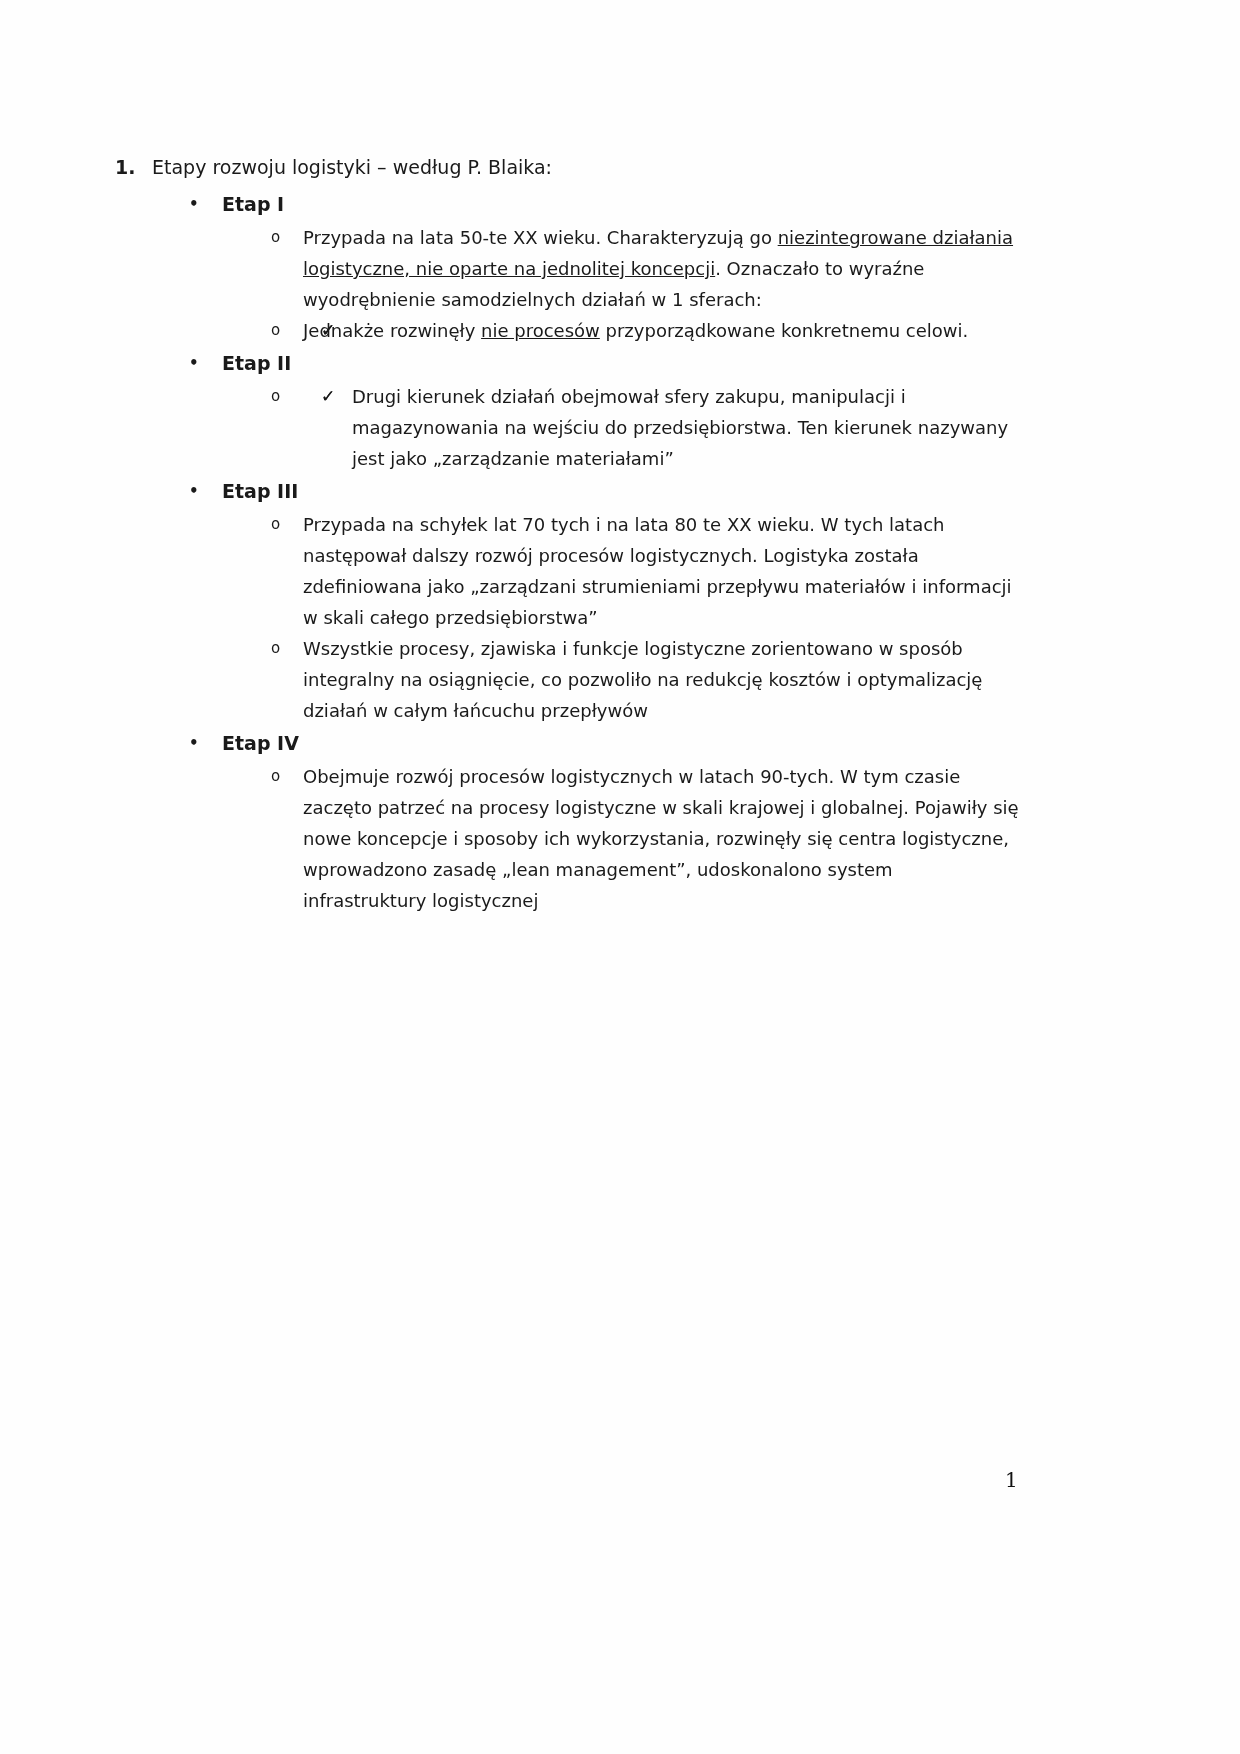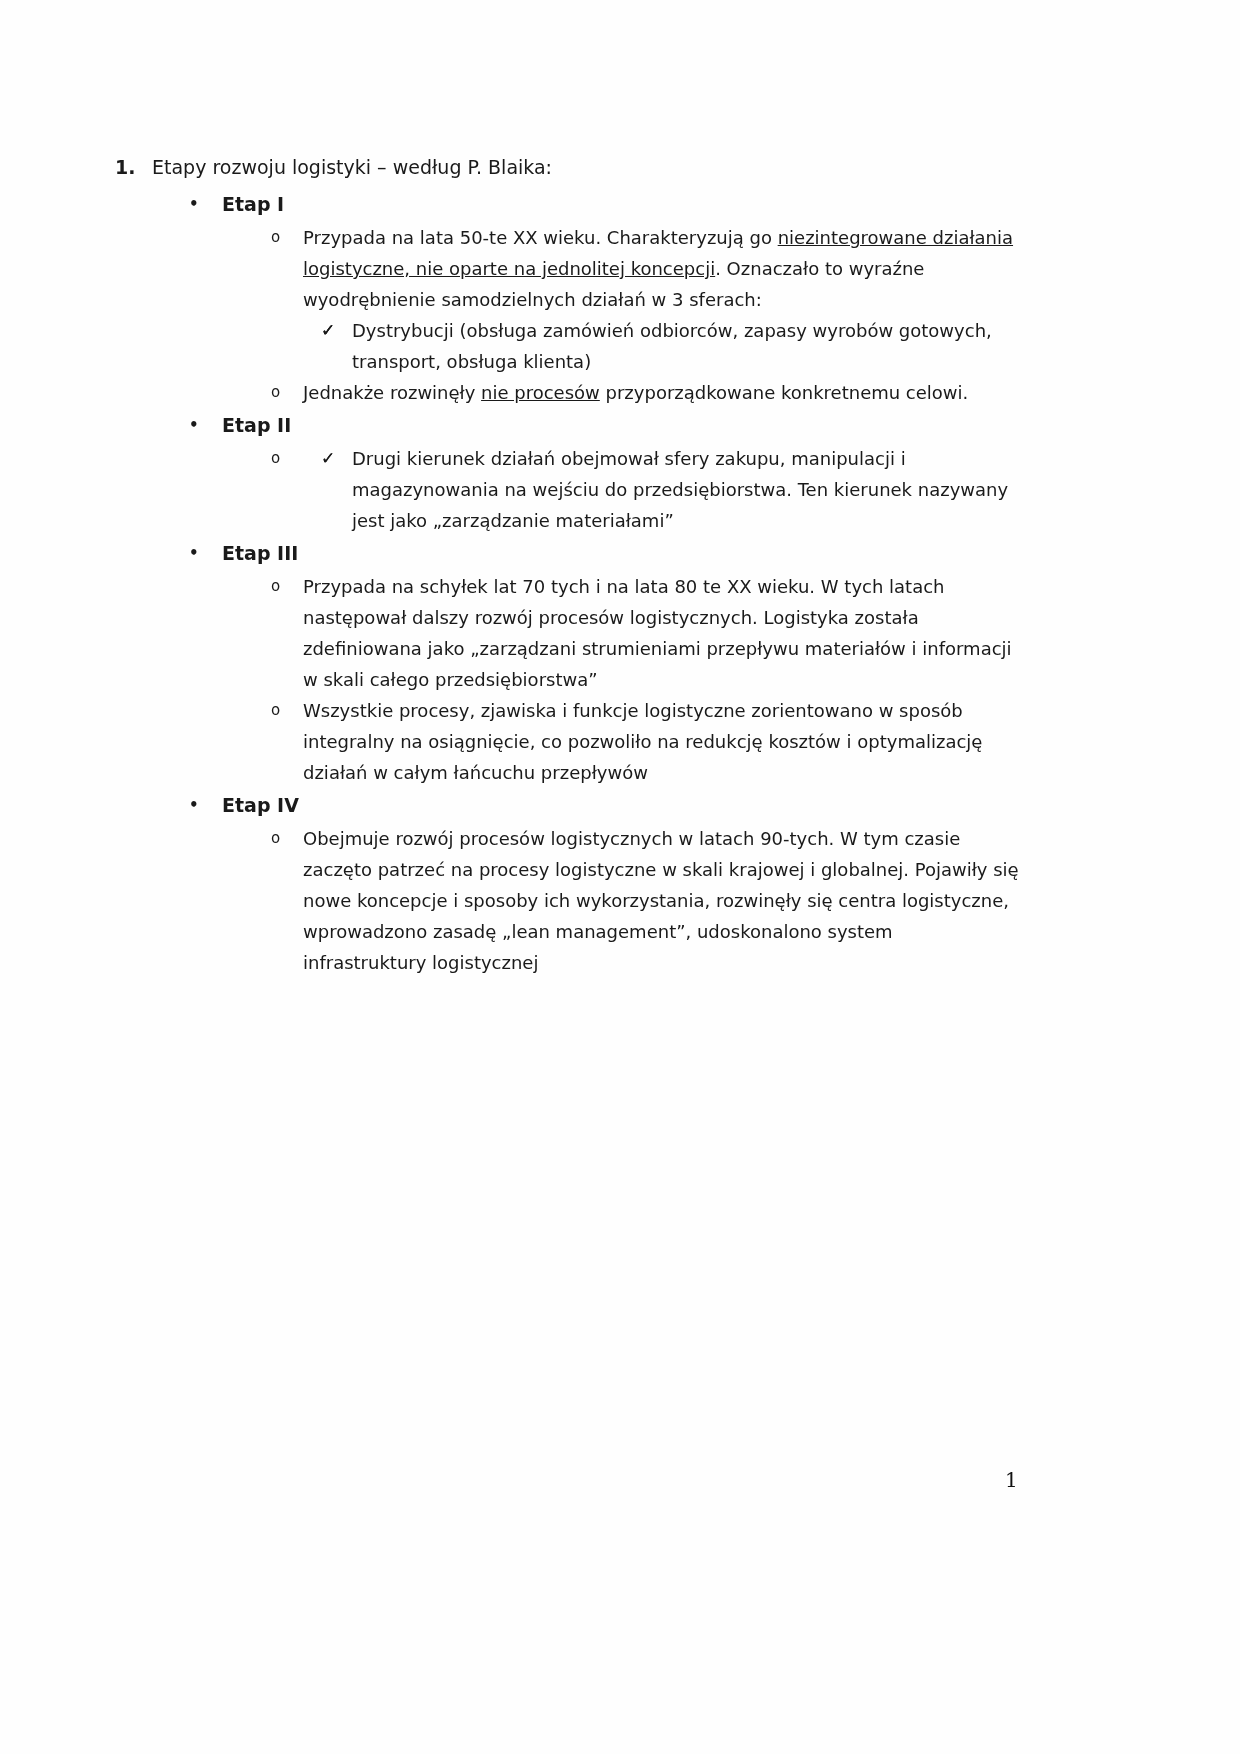--- a/index.html
+++ b/index.html
@@ -52,34 +52,33 @@
       <span class="rich"><span class="b">Etapy rozwoju logistyki – według P. Blaika:</span></span>
     </div>
 
     <div class="row l1">
       <span class="marker">•</span>
       <span>Etap I</span>
     </div>
 
     <div class="row l2">
       <span class="marker">o</span>
-      <span class="rich"><span>Przypada na </span><span class="b">lata 50-te XX wieku</span><span>. Charakteryzują go </span><span class="u">niezintegrowane działania logistyczne, nie oparte na jednolitej koncepcji</span><span>. Oznaczało to wyraźne wyodrębnienie samodzielnych działań </span><span class="b">w 3 sferach</span><span>:</span></span>
+      <span class="rich"><span>Przypada na </span><span class="b">lata 50-te XX wieku</span><span>. Charakteryzują go </span><span class="u">niezintegrowane działania logistyczne, nie oparte na jednolitej koncepcji</span><span>. Oznaczało to wyraźne wyodrębnienie samodzielnych działań </span><span class="b">w 1 sferach</span><span>:</span></span>
     </div>
 
     <div class="row l3">
       <span class="marker">✓</span>
     </div>
 
     <div class="row l3">
       <span class="marker">✓</span>
     </div>
 
     <div class="row l3">
       <span class="marker">✓</span>
-      <span class="rich"><span class="b">Dystrybucji</span><span> (obsługa zamówień odbiorców, zapasy wyrobów gotowych, transport, obsługa klienta)</span></span>
     </div>
 
     <div class="row l2">
       <span class="marker">o</span>
       <span class="rich"><span>Jednakże rozwinęły </span><span class="u">nie procesów</span><span> przyporządkowane konkretnemu celowi.</span></span>
     </div>
 
     <div class="row l1">
       <span class="marker">•</span>
       <span>Etap II</span>

